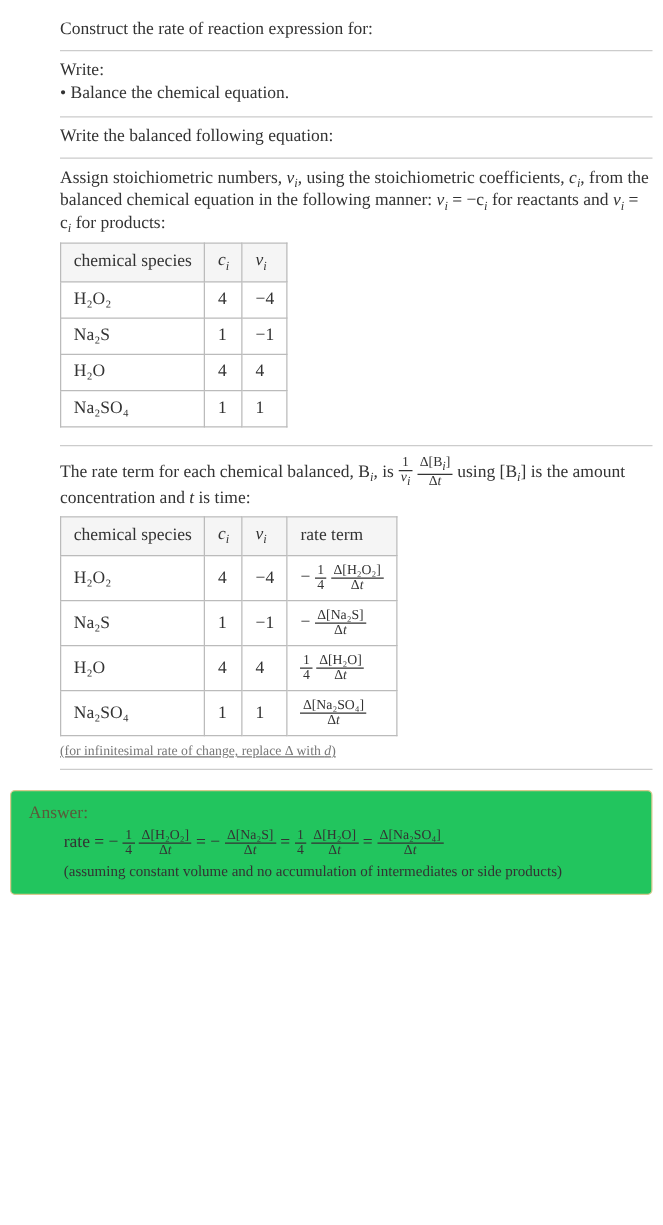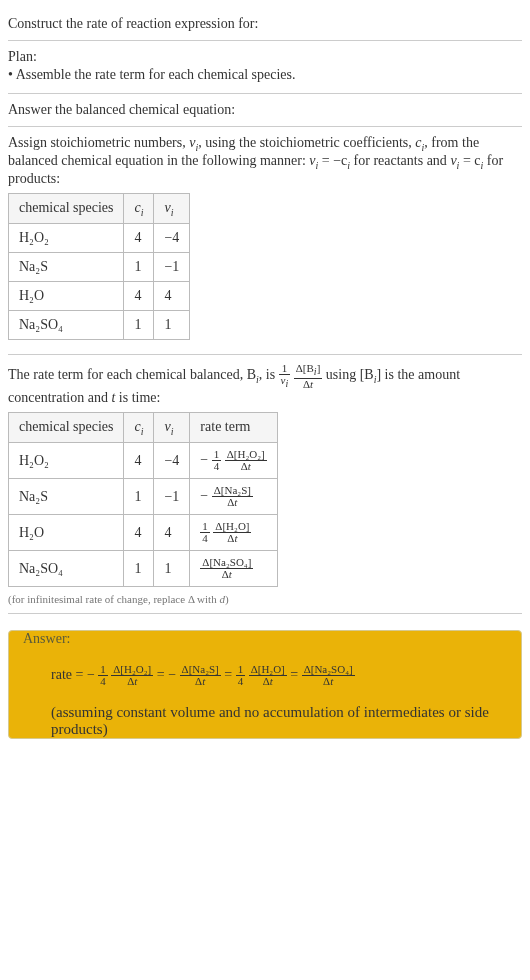--- a/index.html
+++ b/index.html
@@ -7,20 +7,21 @@
       font-size: 14px;
       color: #333;
       margin: 0;
       padding: 8px;
       width: 514px;
       background: #fff;
     }
     .section {
       border-bottom: 1px solid #ccc;
       padding: 8px 0;
+      margin-left: 40px;
     }
     .sub {
       font-size: 10px;
       vertical-align: sub;
     }
     .ital {
       font-style: italic;
     }
     .plan-item {
       margin: 2px 0;
@@ -51,55 +52,56 @@
       border-bottom: 1px solid #333;
       padding: 0 2px;
     }
     .frac .den {
       display: block;
       padding: 0 2px;
     }
     .note {
       font-size: 11px;
       color: #777;
+      text-decoration: underline;
     }
     .answer-box {
-      background: #eab308;
+      background: #22c55e;
       border: 1px solid #d6c98f;
       border-radius: 4px;
-      padding: 0 14px;
+      padding: 10px 14px;
       margin-top: 8px;
     }
     .answer-title {
       color: #5a5a3a;
     }
     .answer-rate {
       padding-left: 28px;
-      margin: 17px 0;
+      margin: 4px 0;
     }
     .answer-note {
       padding-left: 28px;
-      font-size: 15px;
+      font-size: 12px;
     }
     .frac-row { white-space: nowrap; }
   </style>
 </head>
 <body>
 
 <div class="section">
   <div>Construct the rate of reaction expression for:</div>
 </div>
 
 <div class="section">
-  <div>Plan:</div>
-  <div class="plan-item">• Assemble the rate term for each chemical species.</div>
-</div>
-
-<div class="section">
-  <div>Answer the balanced chemical equation:</div>
+  <div>Write:</div>
+  <div class="plan-item">• Balance the chemical equation.</div>
+</div>
+
+<div class="section">
+  <div>Write the balanced following equation:</div>
 </div>
 
 <div class="section">
   <div>
     <span>Assign stoichiometric numbers, </span><span class="ital">ν</span><span class="sub ital">i</span><span>, using the stoichiometric coefficients, </span><span class="ital">c</span><span class="sub ital">i</span><span>, from the balanced chemical equation in the following manner: </span><span class="ital">ν</span><span class="sub ital">i</span><span> = −c</span><span class="sub ital">i</span><span> for reactants and </span><span class="ital">ν</span><span class="sub ital">i</span><span> = c</span><span class="sub ital">i</span><span> for products:</span>
   </div>
   <table class="data">
     <tbody>
         <tr>
       <th>chemical species</th>

